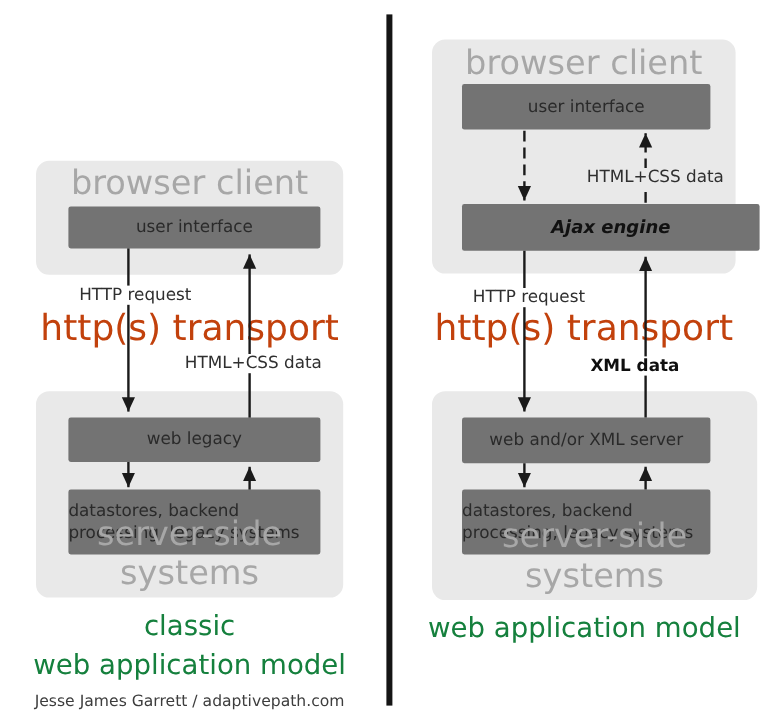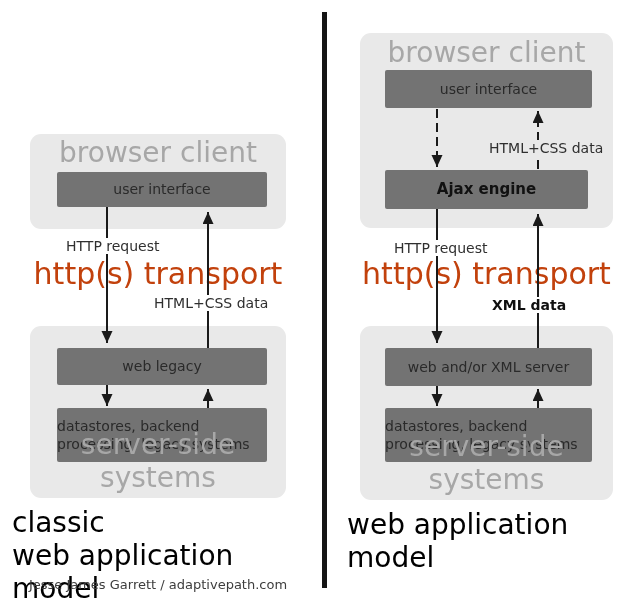--- a/index.html
+++ b/index.html
@@ -24,21 +24,21 @@
     position:absolute;text-align:center;font-size:30px;color:#c2410c;
   }
   .lbl{
     position:absolute;font-size:14px;color:#2f2f2f;z-index:3;
     padding:0 3px;line-height:1.15;white-space:nowrap;
   }
   .lbl.onwhite{background:#ffffff;}
   .lbl.ongray{background:#e9e9e9;}
   .lbl.bold{font-weight:bold;color:#0f0f0f;}
   .caption{
-    position:absolute;text-align:left;font-size:28px;color:#000000;
+    position:absolute;text-align:center;font-size:23px;color:#15803d;
     line-height:33px;
   }
   .credit{
     position:absolute;text-align:center;font-size:13px;color:#3d3d3d;
   }
   #divider{position:absolute;background:#151515;z-index:1;}
   #arrows{position:absolute;left:0;top:0;z-index:2;pointer-events:none;}
 </style>
 </head>
 <body>
@@ -66,28 +66,28 @@
   <div class="caption" style="left:12px;top:506px;width:292px;">
     <div>classic</div>
     <div>web application model</div>
   </div>
 
   <div class="credit" style="left:12px;top:577px;width:292px;">Jesse James Garrett / adaptivepath.com</div>
 
   <div class="graybox" style="left:360px;top:33px;width:253px;height:195px;">
     <div class="boxtitle" style="top:3px;">browser client</div>
     <div class="whitebox" style="left:25px;top:37px;width:207px;height:38px;">user interface</div>
-    <div class="whitebox bold" style="left:25px;top:137px;width:203px;height:39px;">Ajax engine</div>
+    <div class="whitebox bold" style="left:25px;top:137px;width:248px;height:39px;font-style:italic;">Ajax engine</div>
   </div>
 
   <div class="lbl ongray" style="left:486px;top:140px;">HTML+CSS data</div>
 
   <div class="transport" style="left:360px;top:256px;width:253px;">http(s) transport</div>
 
-  <div class="graybox" style="left:360px;top:326px;width:253px;height:174px;">
+  <div class="graybox" style="left:360px;top:326px;width:253px;height:174px;padding-left:18px;">
     <div class="whitebox" style="left:25px;top:22px;width:207px;height:38px;">web and/or XML server</div>
     <div class="whitebox" style="left:25px;top:82px;width:207px;height:54px;">datastores, backend processing, legacy systems</div>
     <div class="boxtitle" style="bottom:4px;">server-side systems</div>
   </div>
 
   <div class="lbl onwhite" style="left:391px;top:240px;">HTTP request</div>
   <div class="lbl onwhite bold" style="left:489px;top:297px;">XML data</div>
 
   <div class="caption" style="left:347px;top:508px;width:280px;">
     <div>web application model</div>

